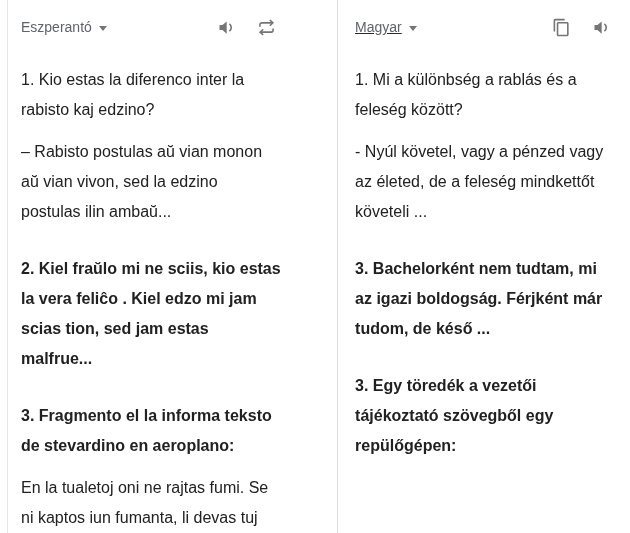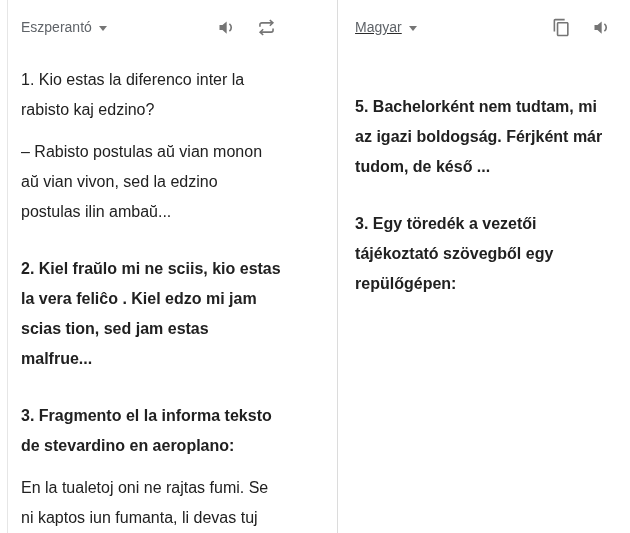--- a/index.html
+++ b/index.html
@@ -103,18 +103,20 @@
         </button>
         <button class="icon-btn">
           <svg width="21" height="21" viewBox="0 0 24 24">
             <path d="M4 9.2 h3.4 L12.2 5 v14 L7.4 14.8 H4 z" fill="#757575"></path>
             <path d="M15.3 7.8 a5.2 5.2 0 0 1 0 8.4" fill="none" stroke="#757575" stroke-width="1.9"></path>
           </svg>
         </button>
       </div>
     </header>
     <div class="text-area" id="target-text">
-        <p class="gap">5. Bachelorként nem tudtam, mi az igazi boldogság. Férjként már tudom, de késő ...</p>
+        <p>1. Mi a különbség a rablás és a feleség között?</p>
+        <p>- Nyúl követel, vagy a pénzed vagy az életed, de a feleség mindkettőt követeli ...</p>
+        <p class="gap">3. Bachelorként nem tudtam, mi az igazi boldogság. Férjként már tudom, de késő ...</p>
         <p class="gap">3. Egy töredék a vezetői tájékoztató szövegből egy repülőgépen:</p>
       </div>
   </section>
 
 </div>
 
 </body></html>

